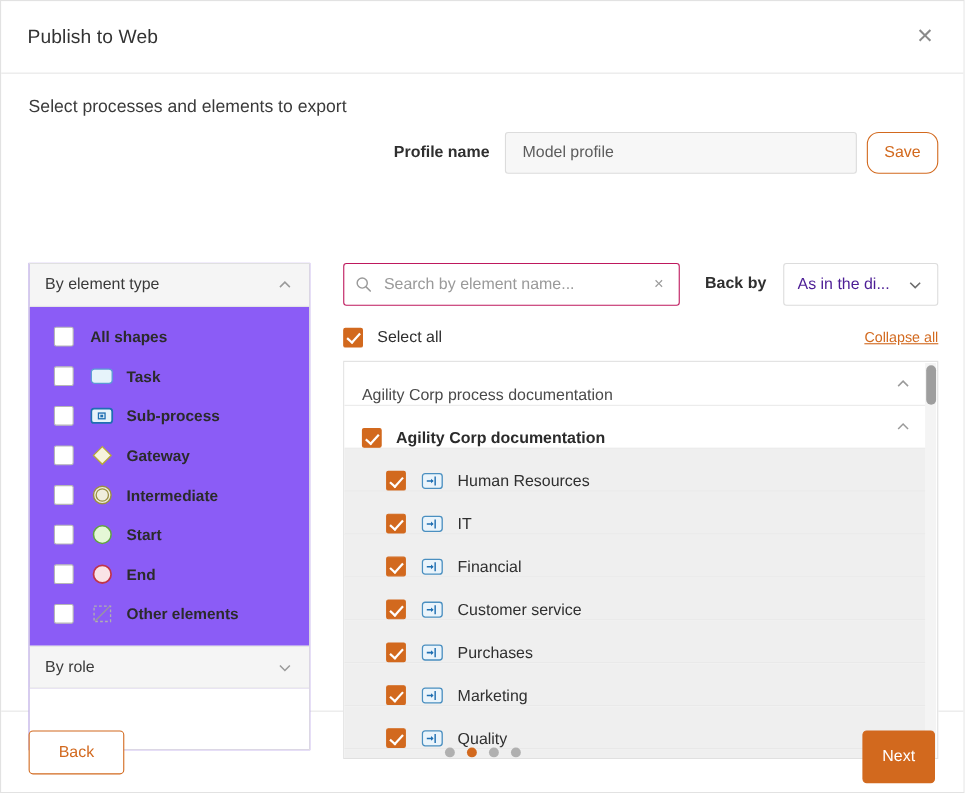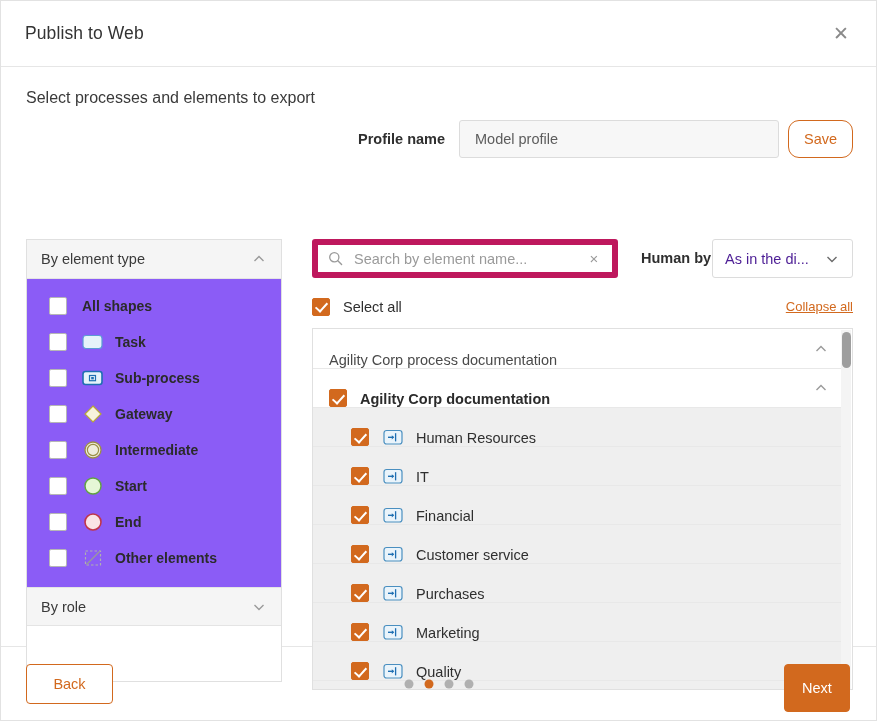--- a/index.html
+++ b/index.html
@@ -216,21 +216,21 @@
     position: relative;
     height: 39px;
   }
   .search-box {
     position: absolute;
     left: 0;
     top: 0;
     width: 306px;
     height: 39px;
     box-sizing: border-box;
-    border: 6px solid #be185d;
+    border: 1px solid #be185d;
     border-radius: 3px;
     background: #ffffff;
     display: flex;
     align-items: center;
     padding: 0 10px;
   }
   .search-icon {
     width: 15px;
     height: 15px;
     flex: 0 0 auto;
@@ -591,21 +591,21 @@
           <span class="search-icon">
             <svg width="15" height="15" viewBox="0 0 15 15">
               <circle cx="6.3" cy="6.3" r="4.6" fill="none" stroke="#9a9a9a" stroke-width="1.3"></circle>
               <path d="M9.8 9.8 L13.6 13.6" stroke="#9a9a9a" stroke-width="1.4" stroke-linecap="round"></path>
             </svg>
           </span>
           <input class="search-input" type="text" placeholder="Search by element name..." style="">
           <span class="search-clear">×</span>
         </div>
 
-        <div class="sortby-label">Human by</div>
+        <div class="sortby-label">Back by</div>
 
         <div class="sort-select">
           <span class="sort-value">As in the di...</span>
           <span class="chev">
             <svg width="16" height="16" viewBox="0 0 16 16">
                 <path d="M3.5 6 L8 10.5 L12.5 6" fill="none" stroke="#6b6b6b" stroke-width="1.4"></path>
               </svg>
           </span>
         </div>
       </div>

